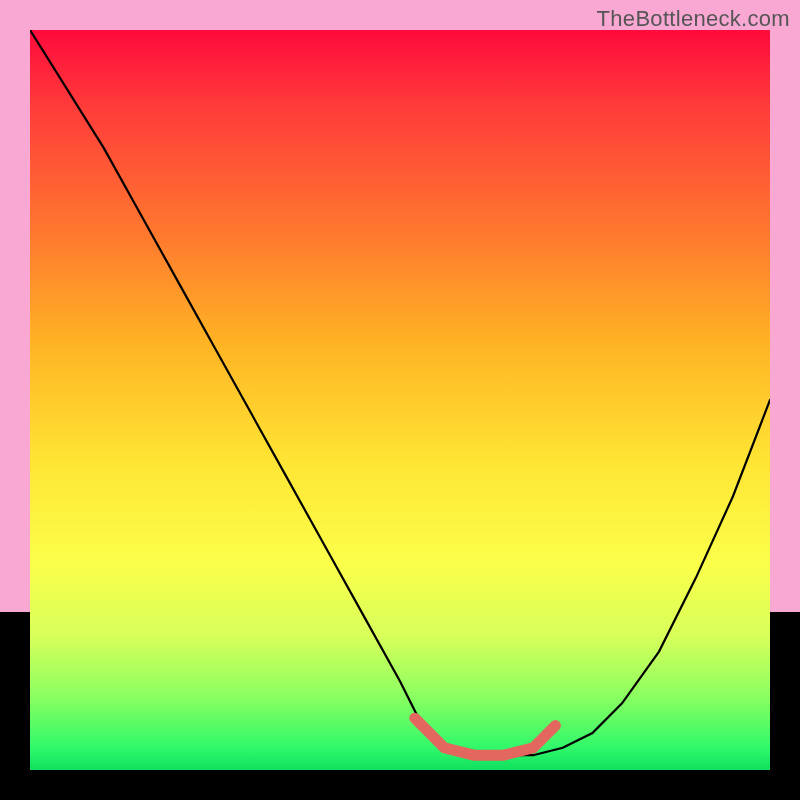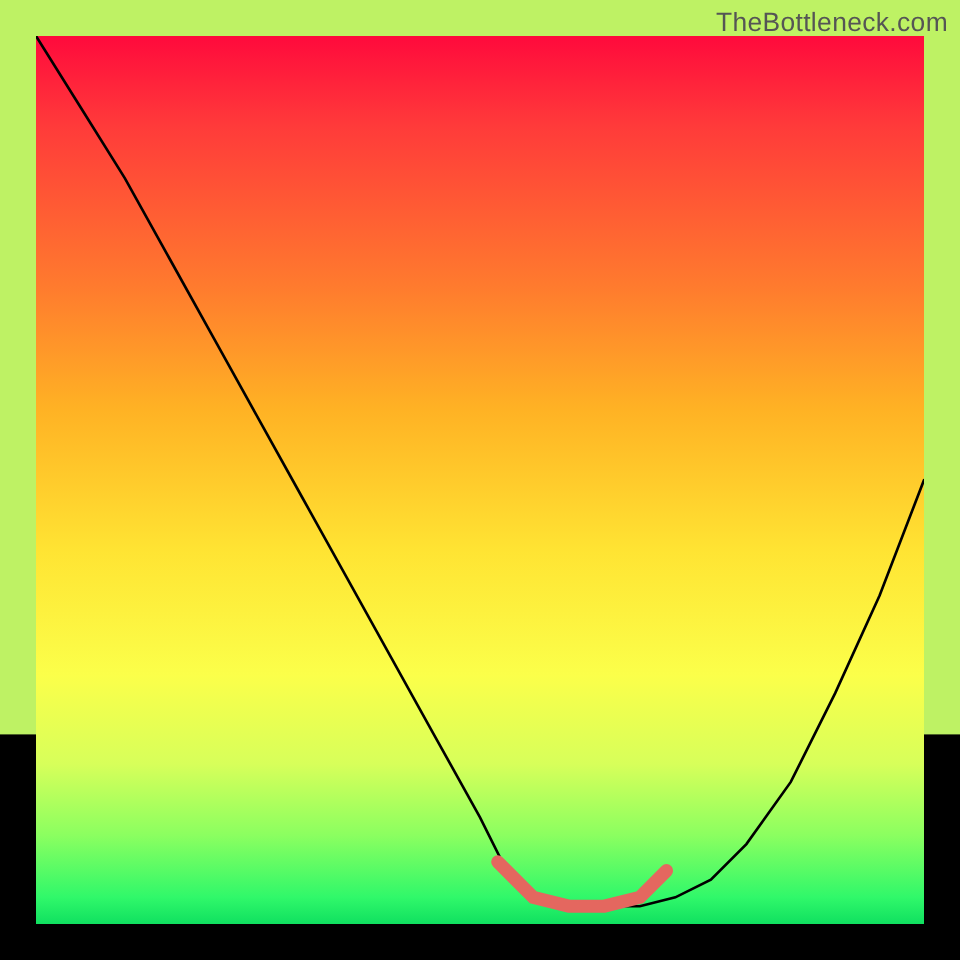--- a/index.html
+++ b/index.html
@@ -8,21 +8,21 @@
     width: 800px;
     height: 800px;
     overflow: hidden;
     background: #000;
     font-family: Arial, Helvetica, sans-serif;
   }
   .frame {
     position: relative;
     width: 800px;
     height: 612px;
-    background: #bef264;
+    background: #f9a8d4;
   }
   .watermark {
     position: absolute;
     top: 6px;
     right: 10px;
     color: #555;
     font-size: 22px;
     font-weight: 500;
     letter-spacing: 0.3px;
     z-index: 4;

